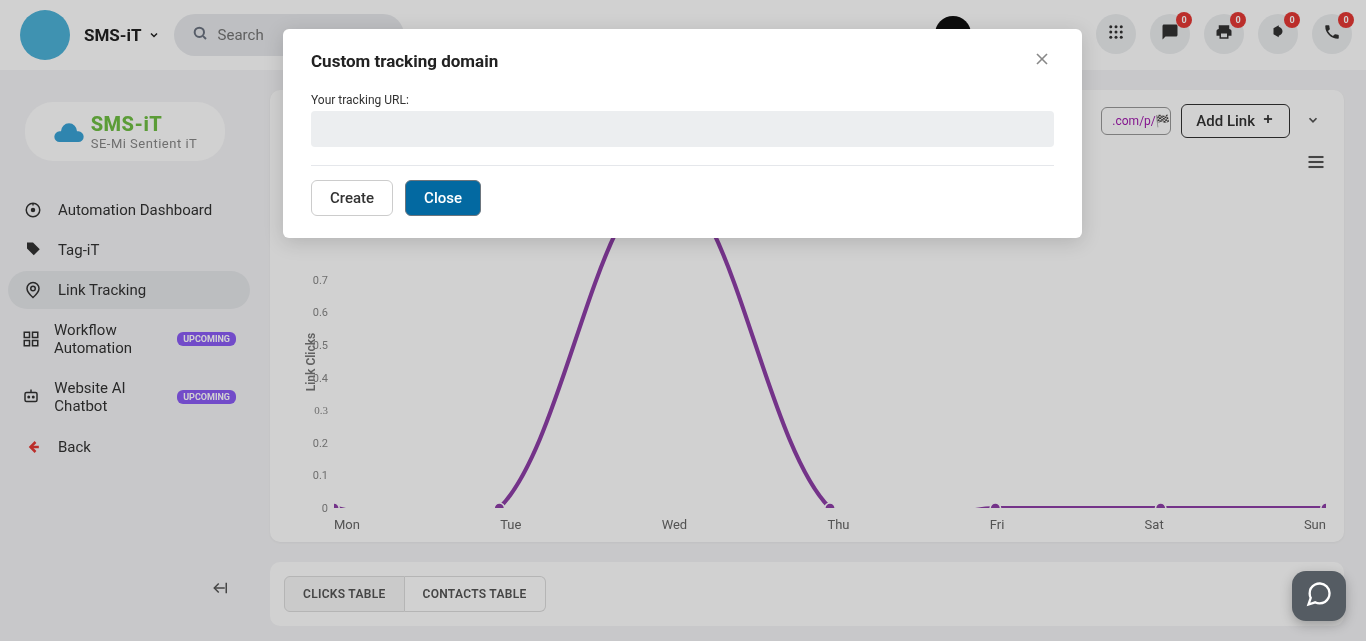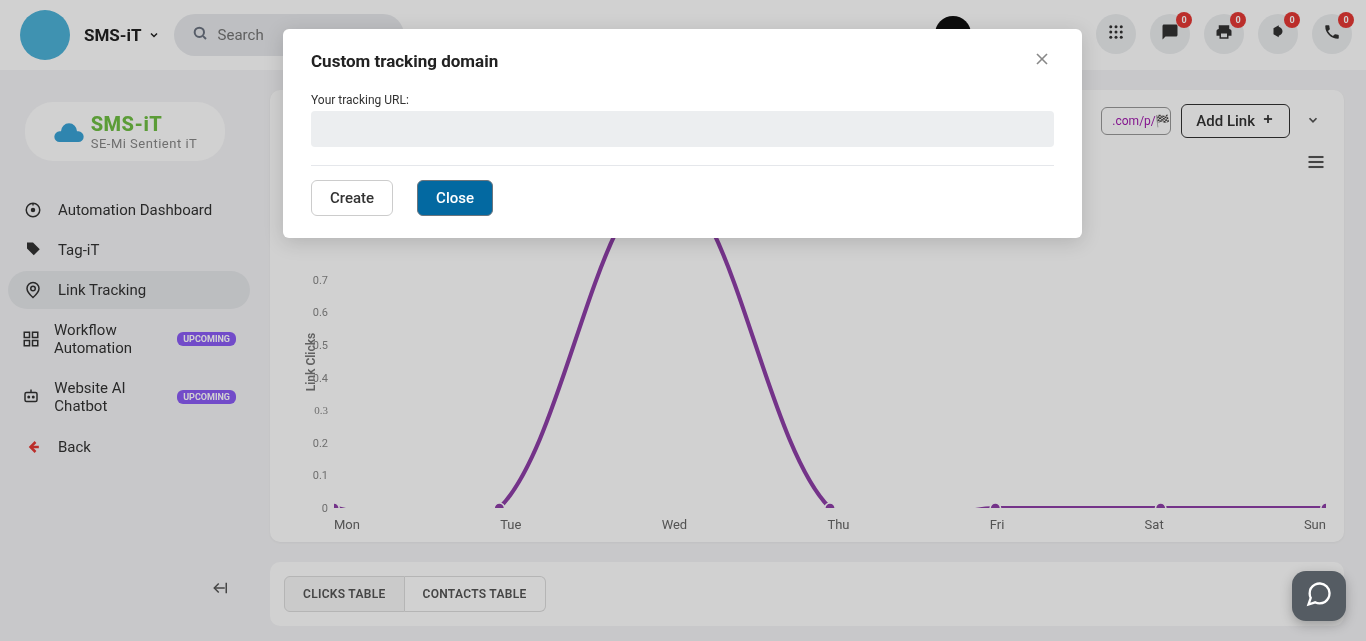--- a/index.html
+++ b/index.html
@@ -5,21 +5,21 @@
   * { box-sizing: border-box; margin: 0; padding: 0; font-family: -apple-system, BlinkMacSystemFont, "Segoe UI", Roboto, sans-serif; }
   body { width: 1366px; height: 641px; overflow: hidden; background: #f5f5f7; position: relative; }
   .overlay { position: absolute; inset: 0; background: rgba(0,0,0,0.18); z-index: 50; }
   .modal { position: absolute; top: 29px; left: 283px; width: 799px; background: #fff; border-radius: 6px; box-shadow: 0 4px 20px rgba(0,0,0,0.15); z-index: 60; padding: 0; }
   .modal-head { display: flex; justify-content: space-between; align-items: center; padding: 20px 28px 10px 28px; }
   .modal-title { font-weight: 700; font-size: 17px; color: #222; }
   .modal-close { cursor: pointer; color: #888; font-size: 22px; width: 24px; height: 24px; display: flex; align-items: center; justify-content: center; }
   .modal-body { padding: 10px 28px 18px 28px; }
   .modal-label { font-size: 12px; color: #333; margin-bottom: 4px; display: block; }
   .modal-input { width: 100%; height: 36px; background: #eceef0; border: none; border-radius: 4px; padding: 0 10px; font-size: 14px; }
-  .modal-foot { border-top: 1px solid #e5e7eb; margin: 0 28px 0 28px; padding: 14px 0 22px 0; display: flex; gap: 24px; }
+  .modal-foot { border-top: 1px solid #e5e7eb; margin: 0 28px 0 28px; padding: 14px 0 22px 0; display: flex; gap: 12px; }
   .btn { padding: 8px 18px; border-radius: 6px; font-size: 15px; cursor: pointer; border: 1px solid #ccc; background: #fff; color: #333; font-weight: 500; }
   .btn-close { background: #0369a1; color: #fff; border: 1px solid #6c757d; }
 
   .topbar { position: absolute; top: 0; left: 0; right: 0; height: 70px; background: #fff; display: flex; align-items: center; padding: 0 20px; gap: 14px; }
   .avatar { width: 50px; height: 50px; border-radius: 50%; background: #4db2d8; }
   .brand { font-weight: 700; font-size: 17px; color: #222; display: flex; align-items: center; gap: 6px; }
   .search { display: flex; align-items: center; gap: 10px; background: #e8eaed; border-radius: 25px; padding: 0 18px; height: 42px; width: 230px; color: #6b7280; }
   .search input { border: none; background: transparent; outline: none; font-size: 15px; color: #6b7280; }
   .top-right { position: absolute; right: 14px; top: 14px; display: flex; gap: 14px; align-items: center; }
   .circle-btn { position: relative; width: 40px; height: 40px; border-radius: 50%; background: #eceef0; display: flex; align-items: center; justify-content: center; color: #333; }

